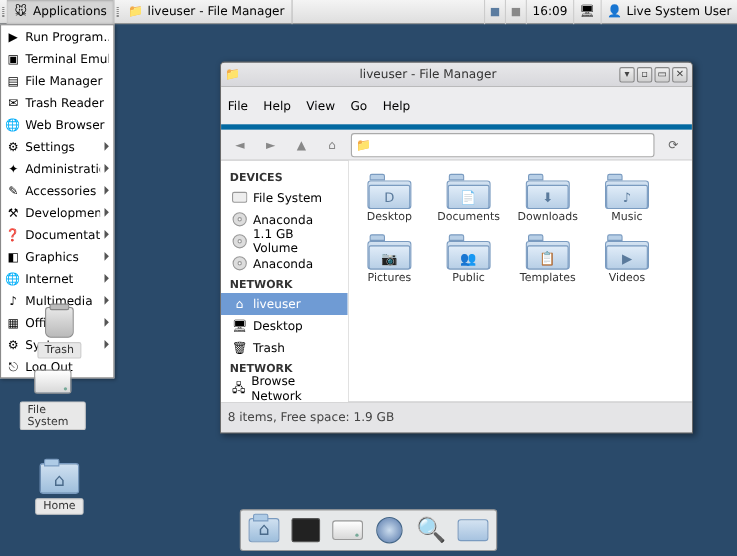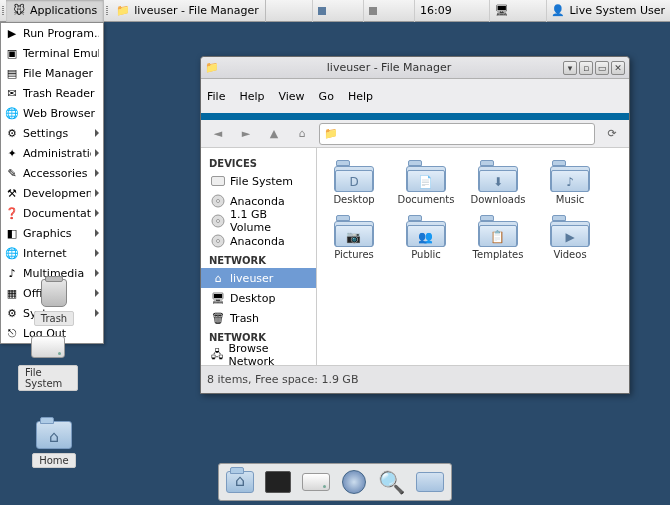--- a/index.html
+++ b/index.html
@@ -3,21 +3,21 @@
 <meta charset="utf-8">
 <style>
 * { margin:0; padding:0; box-sizing:border-box; font-family:"DejaVu Sans",Arial,sans-serif; font-size:11px; }
 body { width:670px; height:505px; background:#2a4a6a; position:relative; overflow:hidden; }
 
 
 .top-panel { height:22px; background:linear-gradient(#f4f4f4,#dedede); border-bottom:1px solid #9a9a9a; display:flex; align-items:center; }
 .panel-btn { display:flex; align-items:center; height:22px; padding:0 6px; border-right:1px solid #bbb; cursor:pointer; gap:4px; }
 .panel-btn.active { background:#d5d5d5; box-shadow:inset 0 1px 2px rgba(0,0,0,.2); }
 .panel-spacer { flex:1; }
-.panel-right { display:flex; align-items:center; height:22px;gap:32px; }
+.panel-right { display:flex; align-items:center; height:22px; }
 .panel-right > * { padding:0 5px; display:flex; align-items:center; height:22px; border-left:1px solid #ccc; }
 .dot { width:3px; height:10px; background:repeating-linear-gradient(#888 0 1px,transparent 1px 2px); margin:0 2px; }
 .grip { width:6px; height:22px; display:flex; align-items:center; justify-content:center; }
 
 
 .app-menu { position:absolute; top:22px; left:0; width:104px; background:#fff; border:1px solid #8a8a8a; box-shadow:1px 1px 3px rgba(0,0,0,.3); }
 .menu-item { display:flex; align-items:center; height:20px; padding:0 4px; gap:4px; cursor:pointer; }
 .menu-item .lbl { flex:1; white-space:nowrap; overflow:hidden; }
 .arrow { width:0; height:0; border-left:4px solid #555; border-top:4px solid transparent; border-bottom:4px solid transparent; }
 
@@ -25,21 +25,21 @@
 .desktop-icon { position:absolute; width:60px; display:flex; flex-direction:column; align-items:center; gap:3px; cursor:pointer; }
 .desktop-icon .icon-box { width:36px; height:30px; display:flex; align-items:center; justify-content:center; }
 .desktop-icon .caption { background:#e8e8e8; border:1px solid #ccc; border-radius:2px; padding:1px 6px; font-size:10px; color:#333; }
 
 
 .window { position:absolute; left:200px; top:56px; width:430px; height:338px; background:#e8e8ea; border:1px solid #6a6a6a; border-radius:4px 4px 0 0; display:flex; flex-direction:column; box-shadow:2px 2px 6px rgba(0,0,0,.4); }
 .titlebar { height:22px; background:linear-gradient(#e8e8ea,#d8d8dc); border-bottom:1px solid #b0b0b0; display:flex; align-items:center; border-radius:4px 4px 0 0; }
 .titlebar .title { flex:1; text-align:center; color:#333; }
 .titlebar .ctrls { display:flex; gap:2px; padding:0 4px; }
 .win-btn { width:14px; height:14px; border:1px solid #888; border-radius:2px; background:linear-gradient(#f0f0f0,#d0d0d0); display:flex; align-items:center; justify-content:center; font-size:9px; color:#444; cursor:pointer; }
-.menubar { height:36px; background:#ededef; display:flex; align-items:center; padding:17px 6px; gap:14px; border-bottom:7px solid #0369a1; }
+.menubar { height:36px; background:#ededef; display:flex; align-items:center; padding:17px 6px; gap:14px; border-bottom:5px solid #0369a1; }
 .menubar span { cursor:pointer; }
 .toolbar { height:28px; background:#ededef; display:flex; align-items:center; padding:0 6px; gap:6px; border-bottom:1px solid #ccc; }
 .nav-btn { width:22px; height:20px; display:flex; align-items:center; justify-content:center; border:1px solid transparent; border-radius:2px; cursor:pointer; color:#888; }
 .addr { flex:1; display:flex; align-items:center; height:22px; background:#fff; border:1px solid #aaa; border-radius:3px; padding:0 4px; gap:4px; }
 .addr input { border:none; flex:1; outline:none; font-size:11px; }
 .reload { width:22px; height:22px; display:flex; align-items:center; justify-content:center; cursor:pointer; color:#666; }
 
 .win-body { flex:1; display:flex; min-height:0; }
 .sidebar { width:116px; background:#ffffff; border-right:1px solid #ccc; overflow:auto; padding:6px 0; }
 .side-hdr { font-weight:bold; color:#333; padding:4px 8px 2px; font-size:10px; }

